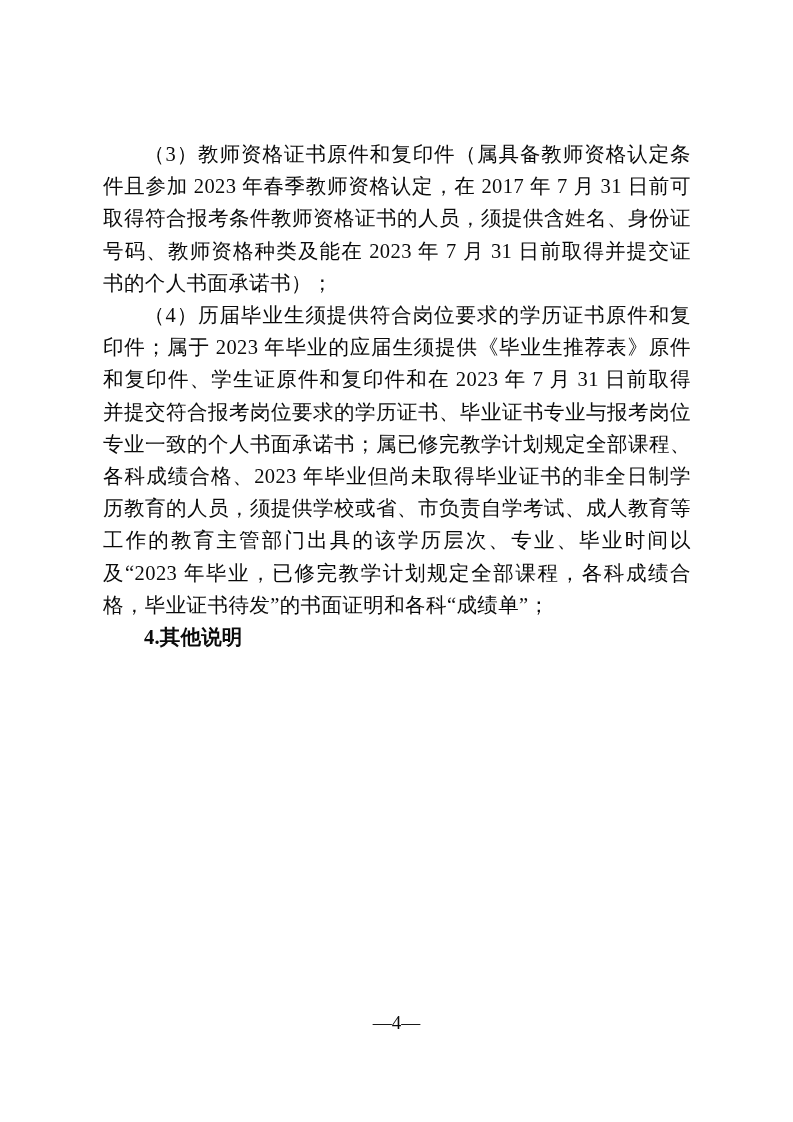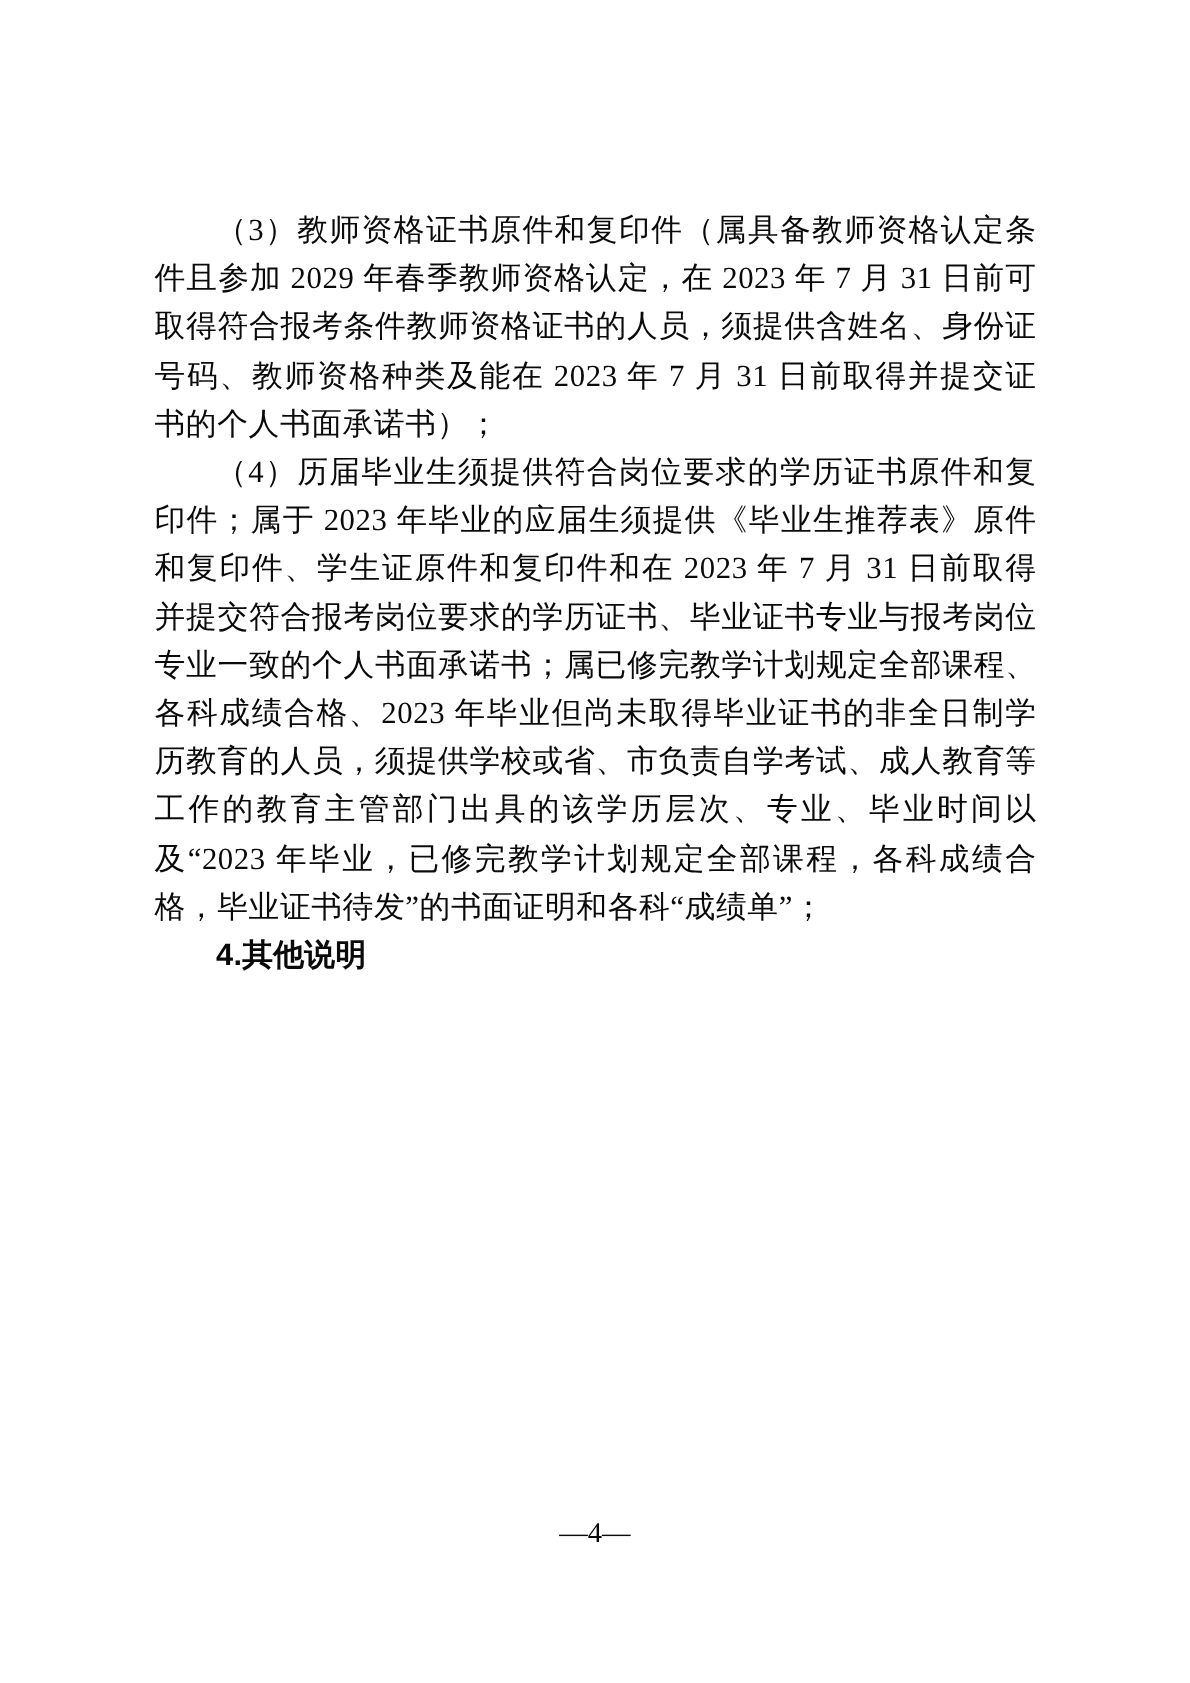--- a/index.html
+++ b/index.html
@@ -34,21 +34,21 @@
   }
 
   .content p {
     margin: 0;
     padding: 0;
     text-indent: 2em;
   }
 
   .content p.heading {
     font-weight: bold;
-    font-family: Liberation Sans, sans-serif;
+    font-family: Liberation Serif, serif;
     letter-spacing: 0.2px;
   }
 
   
   .page-number {
     position: absolute;
     left: 0;
     top: 1012px;
     width: 100%;
     text-align: center;
@@ -56,21 +56,21 @@
     letter-spacing: 0;
     color: #0a0a0a;
   }
 </style>
 </head>
 <body>
 
 <div class="page">
 
   <div class="content">
-    <p>（3）教师资格证书原件和复印件（属具备教师资格认定条件且参加 2029 年春季教师资格认定，在 2023 年 7 月 31 日前可取得符合报考条件教师资格证书的人员，须提供含姓名、身份证号码、教师资格种类及能在 2023 年 7 月 31 日前取得并提交证书的个人书面承诺书）；</p>
+    <p>（3）教师资格证书原件和复印件（属具备教师资格认定条件且参加 2023 年春季教师资格认定，在 2017 年 7 月 31 日前可取得符合报考条件教师资格证书的人员，须提供含姓名、身份证号码、教师资格种类及能在 2023 年 7 月 31 日前取得并提交证书的个人书面承诺书）；</p>
 
     <p>（4）历届毕业生须提供符合岗位要求的学历证书原件和复印件；属于 2023 年毕业的应届生须提供《毕业生推荐表》原件和复印件、学生证原件和复印件和在 2023 年 7 月 31 日前取得并提交符合报考岗位要求的学历证书、毕业证书专业与报考岗位专业一致的个人书面承诺书；属已修完教学计划规定全部课程、各科成绩合格、2023 年毕业但尚未取得毕业证书的非全日制学历教育的人员，须提供学校或省、市负责自学考试、成人教育等工作的教育主管部门出具的该学历层次、专业、毕业时间以及“2023 年毕业，已修完教学计划规定全部课程，各科成绩合格，毕业证书待发”的书面证明和各科“成绩单”；</p>
 
 
 
 
     <p class="heading">4.其他说明</p>
 
   </div>
 

